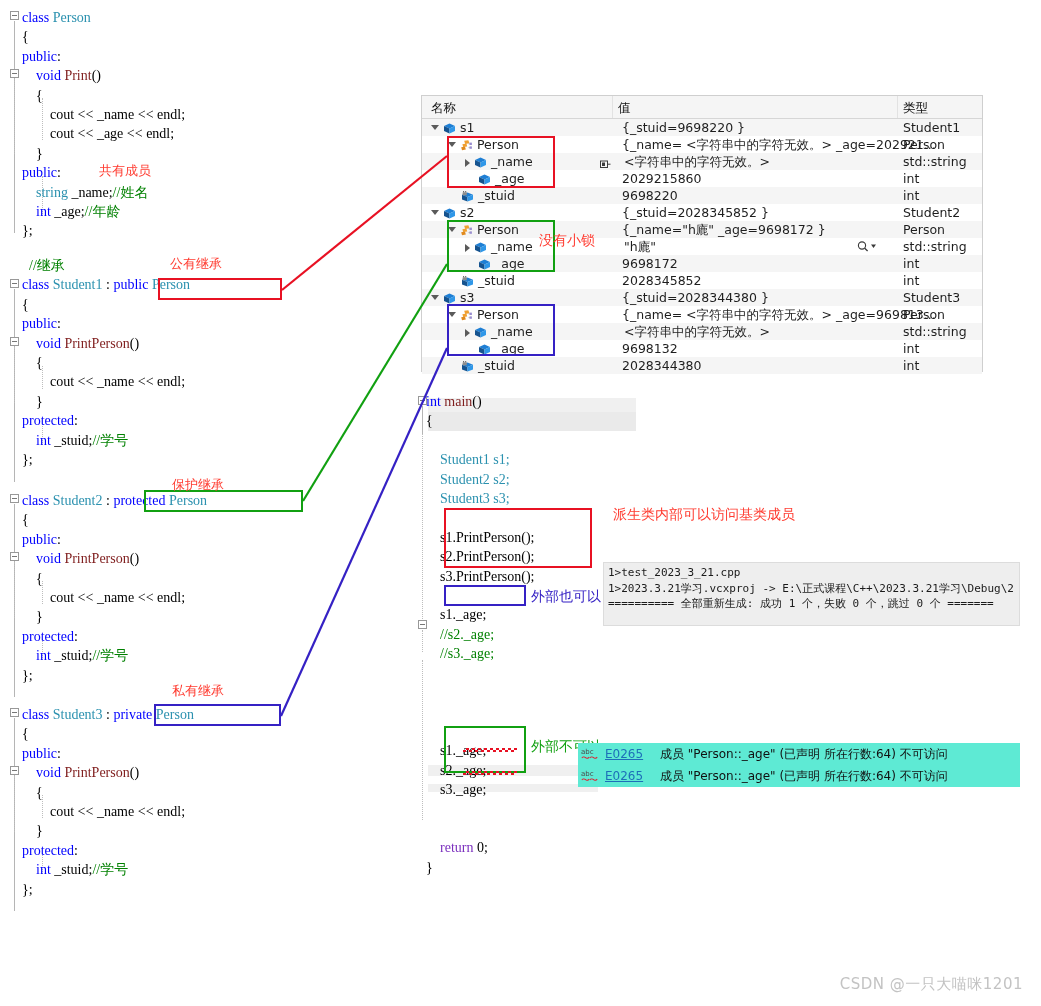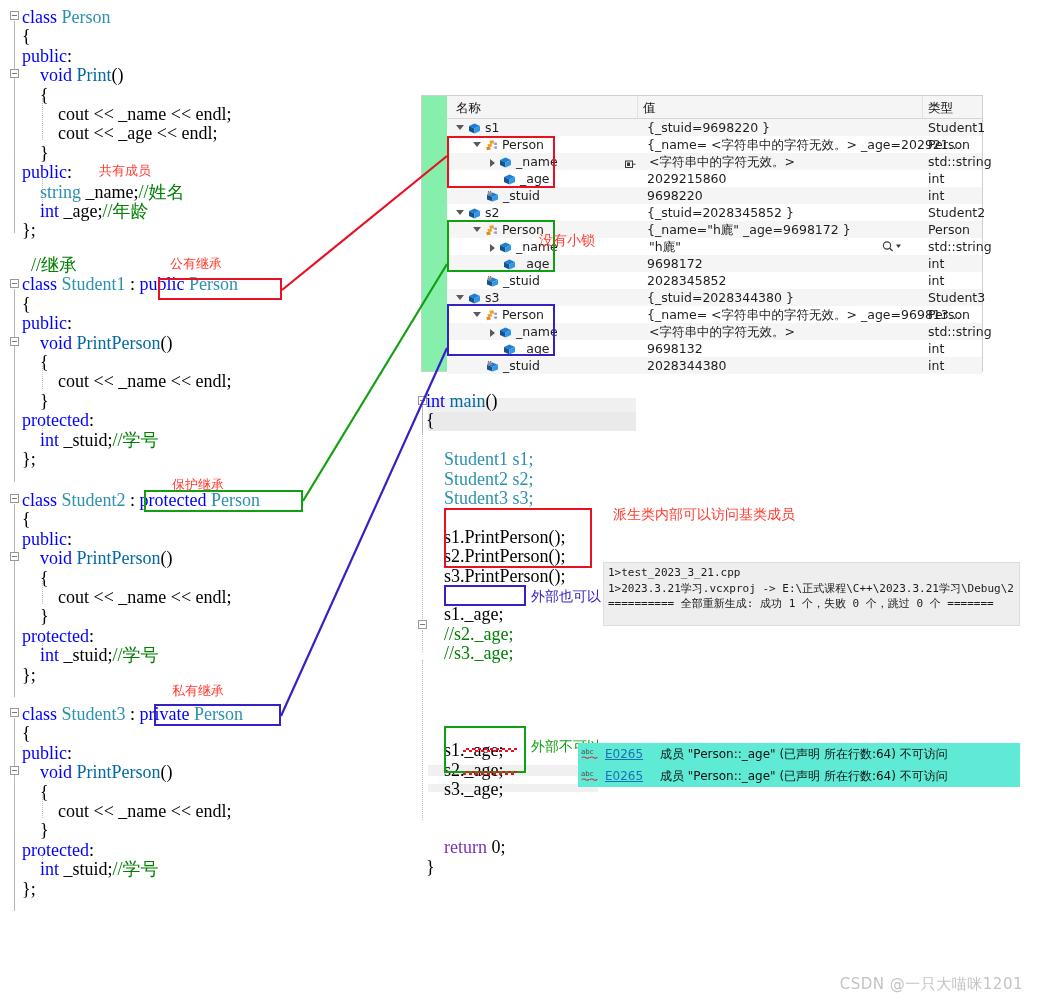--- a/index.html
+++ b/index.html
@@ -6,25 +6,25 @@
   body{
     width:1041px;height:1006px;position:relative;background:#ffffff;
     font-family:"Liberation Serif","DejaVu Serif",serif;
     -webkit-font-smoothing:antialiased;
   }
   .abs{position:absolute;}
 
   
   .code{
     font-family:"Liberation Serif","DejaVu Serif",serif;
-    font-size:18px;line-height:19.4px;white-space:pre;color:#000;
+    font-size:14px;line-height:19.4px;white-space:pre;color:#000;
   }
   .kw{color:#0000ff;}       
   .type{color:#2b91af;}     
-  .fn{color:#0369a1;}       
+  .fn{color:#7f1d1d;}       
   .cm{color:#008000;}
   .op{color:#000;}
   .mag{color:#7b2fbe;}
   .gbox{
     position:absolute;width:9px;height:9px;border:1px solid #989898;
     background:#fff;box-sizing:border-box;
   }
   .gbox:before{
     content:"";position:absolute;left:1px;right:1px;top:3px;height:1px;background:#777;
   }
@@ -41,22 +41,22 @@
     position:absolute;font-family:"DejaVu Sans","Liberation Sans",sans-serif;
     font-size:13px;white-space:nowrap;
   }
   .lbl-red{color:#ff3b30;}
   .lbl-green{color:#11a011;}
   .lbl-blue{color:#3521c4;}
 
   
   .watch{
     position:absolute;left:421px;top:95px;width:562px;height:277px;
-    background:#86efac;border:1px solid #cfcfcf;box-sizing:border-box;
-    font-family:"DejaVu Sans","Liberation Sans",sans-serif;font-size:12.5px;color:#1e1e1e;padding-left:25px;
+    background:#404040;border:1px solid #cfcfcf;box-sizing:border-box;
+    font-family:"DejaVu Sans","Liberation Sans",sans-serif;font-size:12.5px;color:#1e1e1e;
   }
   .watch-head{
     height:22px;background:#f5f5f5;border-bottom:1px solid #d6d6d6;position:relative;
   }
   .watch-head span{position:absolute;top:4px;color:#111;font-size:12.5px;}
   .wh-name{left:9px;}
   .wh-val{left:196px;}
   .wh-type{left:481px;}
   .colsep{position:absolute;top:0;bottom:0;width:1px;background:#e2e2e2;}
 

